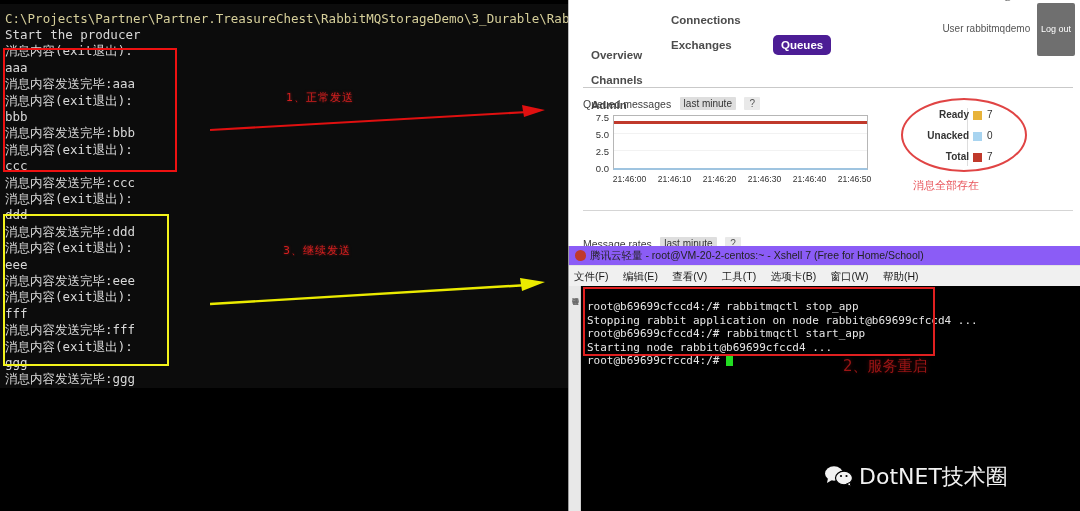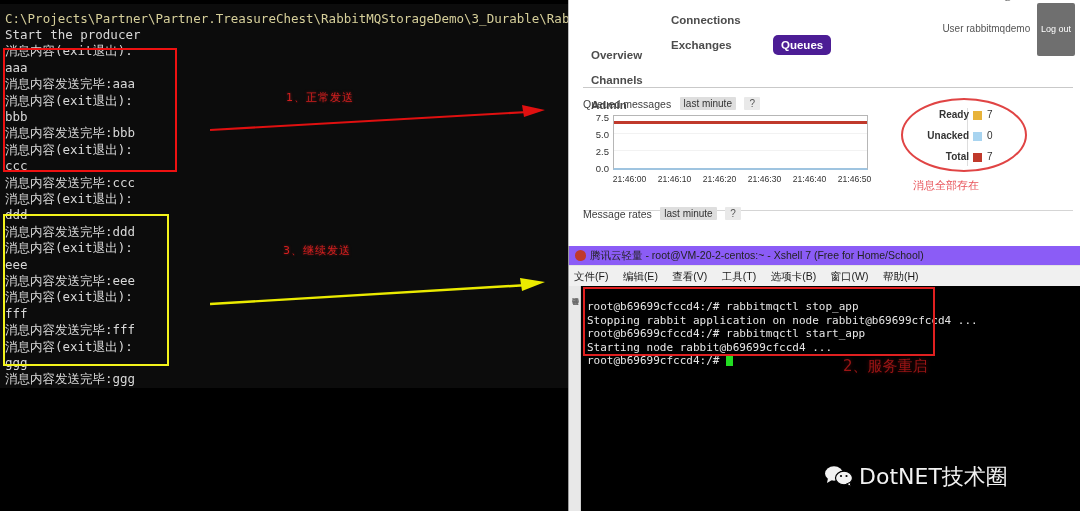--- a/index.html
+++ b/index.html
@@ -141,21 +141,21 @@
   }
   #legend-anno {
     position:absolute; left:330px; top:84px; color:#e8545a;
     font-size:11px; white-space:nowrap;
     font-family:"DejaVu Sans","Liberation Sans",sans-serif;
   }
 
   #rates-rule {
     position:absolute; left:14px; top:222px; width:490px; border-top:1px solid #d5d5d5;
   }
-  #rates-section { position:absolute; left:14px; top:216px; }
+  #rates-section { position:absolute; left:14px; top:246px; }
 
   
   #xshell {
     position:absolute; left:568px; top:246px; width:512px; height:265px;
     background:#f0f0f0; overflow:hidden; border-left:1px solid #9a9a9a;
   }
   #xshell-title {
     position:absolute; left:0; top:0; width:512px; height:20px;
     background:#8b5cf6; border-bottom:1px solid #e2e2e2;
   }

